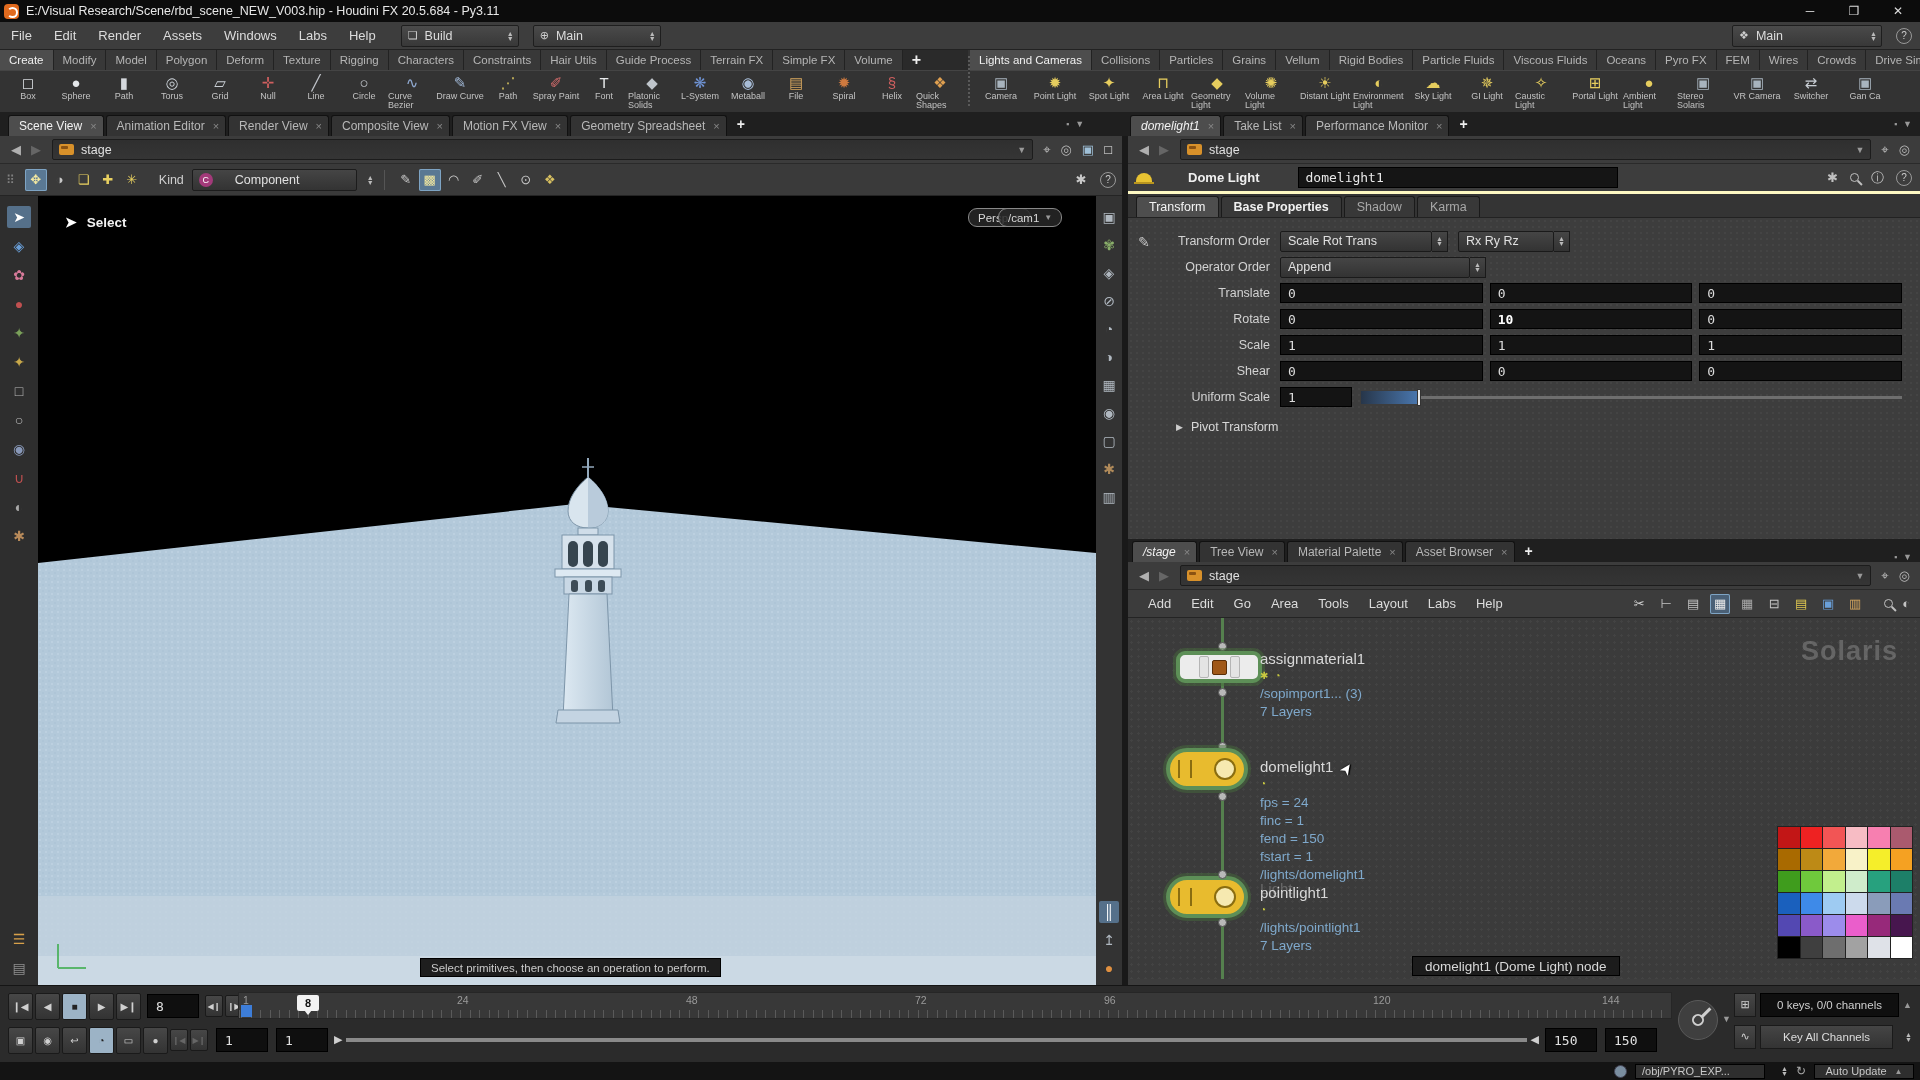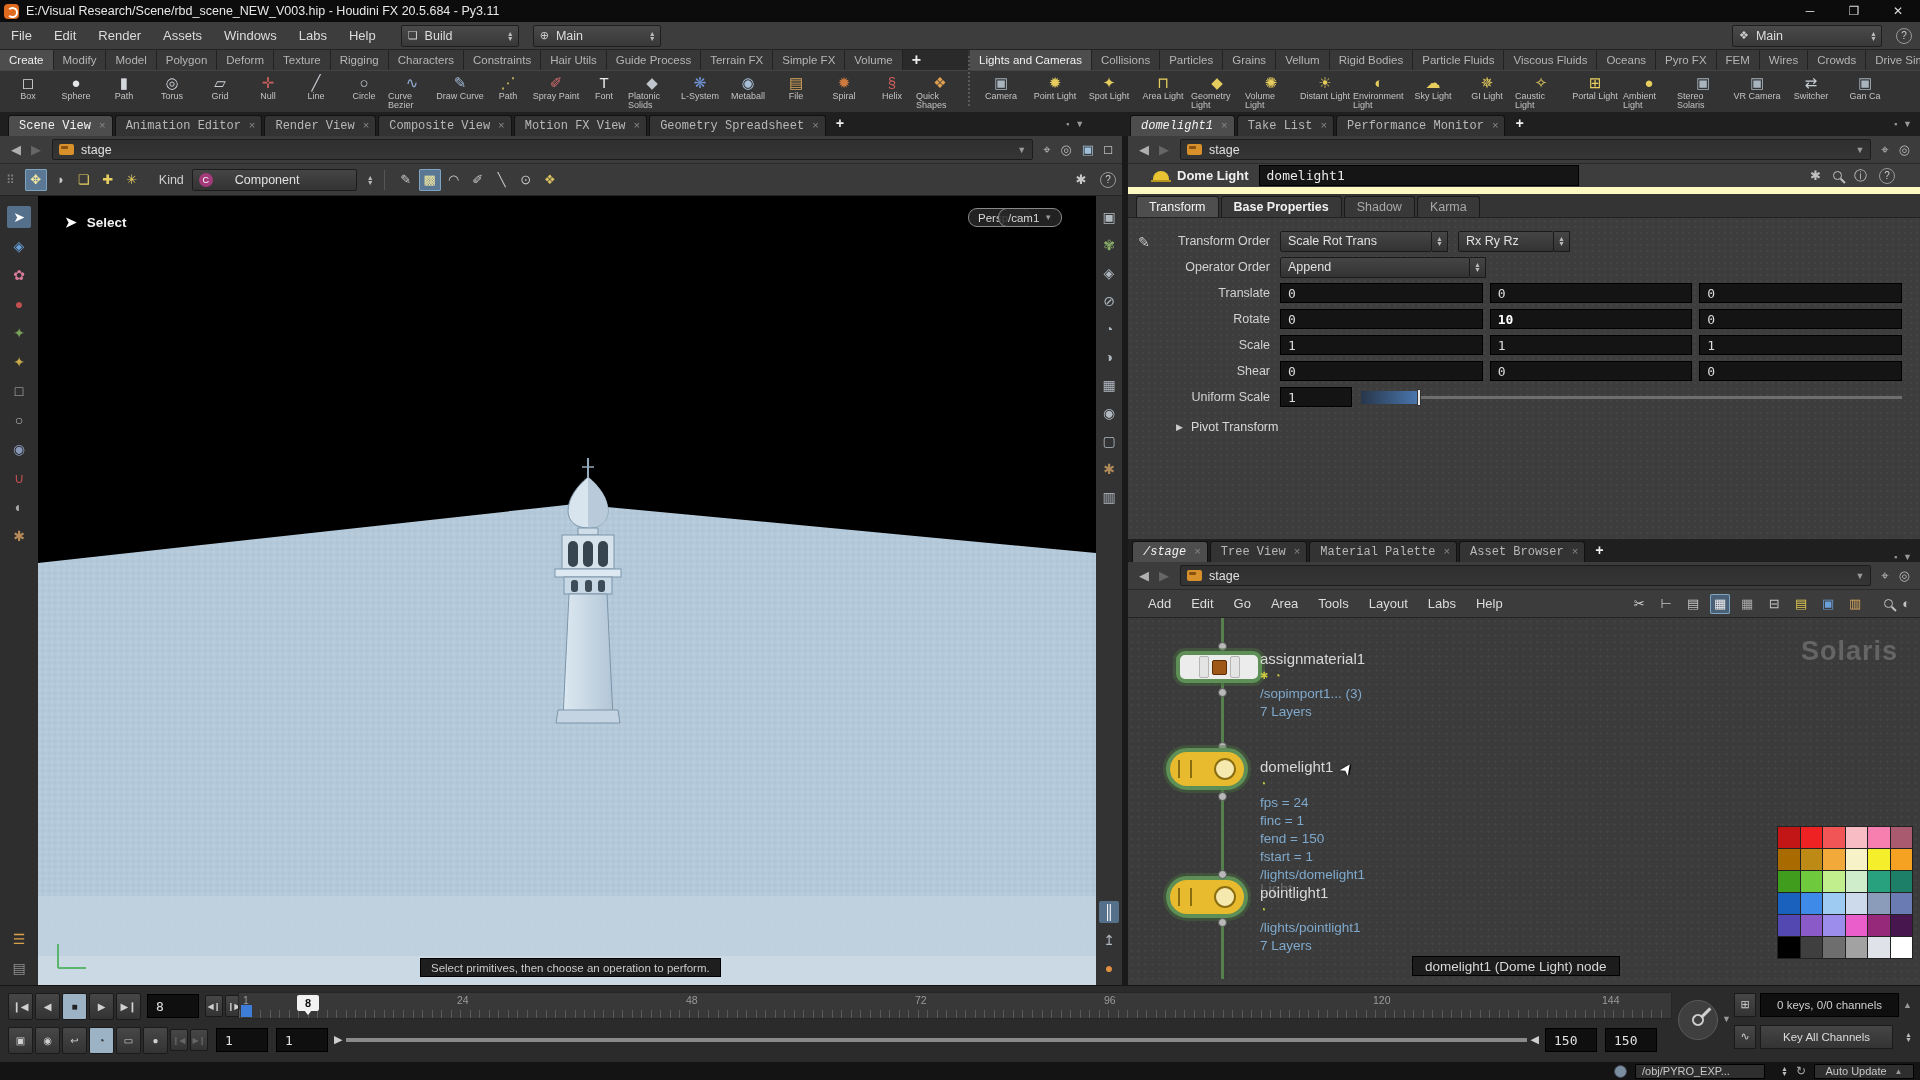--- a/index.html
+++ b/index.html
@@ -35,21 +35,21 @@
   .stab.active { background:#4d4d4d; color:#f0f0f0; }
   .stab-plus { padding:0 9px; color:#eee; font-weight:bold; display:flex; align-items:center; }
   .tools { display:flex; flex:1; padding:1px 4px 0 4px; overflow:hidden; }
   .tool { width:49px; display:flex; flex-direction:column; align-items:center; justify-content:flex-start; padding-top:2px; }
   .tool .tgly { font-size:15px; line-height:17px; }
   .tool .tlab { font-size:9px; line-height:9px; color:#c2c2c2; text-align:left; margin-top:1px; max-width:52px; }
   .gly { color:var(--c,#ccc); }
 
   
   .panetabs { position:absolute; left:0; top:112px; width:1920px; height:24px; background:#1f1f1f; display:flex; }
-  .ptgroup { display:flex; align-items:flex-end; height:100%;font-family:Liberation Mono, monospace; }
+  .ptgroup { display:flex; align-items:flex-end; height:100%; }
   .ptab { display:flex; align-items:center; height:21px; background:#333; border:1px solid #111; border-bottom:none; border-radius:3px 3px 0 0; padding:0 6px 0 10px; margin-right:2px; font-size:12px; color:#b8b8b8; white-space:nowrap; }
   .ptab.active { background:#4d4d4d; color:#f2f2f2; }
   .ptab.italic .ptl { font-style:italic; }
   .ptx { margin-left:8px; color:#888; font-size:11px; }
   .pt-plus { color:#eee; font-weight:bold; font-size:14px; padding:0 8px; align-self:center; }
   .ptctrl { display:flex; align-items:center; color:#999; font-size:9px; gap:6px; padding-right:8px; }
 
   
   .main { position:absolute; left:0; top:136px; width:1920px; height:849px; display:flex; }
   .left-pane { width:1122px; position:relative; background:#3a3a3a; }
@@ -86,21 +86,21 @@
   .sico.active { background:#55708a; color:#fff; }
   .stretch { flex:1; }
   .canvas { position:relative; flex:1; background:#000; overflow:hidden; }
   .vp-mode { position:absolute; left:27px; top:18px; display:flex; align-items:center; color:#f2f2f2; font-size:13.5px; font-weight:bold; text-shadow:0 1px 2px #000; }
   .vp-cursor { color:#fff; margin-right:10px; font-size:14px; }
   .campill { position:absolute; top:12px; height:19px; border:1px solid #888; border-radius:9px; background:rgba(40,40,40,.85); color:#d8d8d8; font-size:11.5px; display:flex; align-items:center; padding:0 9px; gap:5px; }
   .campill .pathdn{ font-size:8px; }
   .hintbar { position:absolute; left:382px; top:762px; height:19px; background:#1e1e1e; border:1px solid #000; color:#c9c9c9; font-size:11.5px; display:flex; align-items:center; padding:0 10px; }
 
   
-  .phead { height:30px; display:flex; align-items:center; background:#3d3d3d; border-bottom:7px solid #fef9c3; padding:0 25px; }
+  .phead { height:30px; display:flex; align-items:center; background:#3d3d3d; border-bottom:3px solid #fef9c3; padding:0 8px;gap:28px; }
   .domeico { width:16px; height:9px; background:#e8c332; border-radius:9px 9px 0 0; margin-right:8px; position:relative; }
   .domeico::after { content:""; position:absolute; left:-2px; bottom:-2px; width:20px; height:2px; background:#b8951f; }
   .ptype { font-size:13px; font-weight:bold; color:#f0f0f0; margin-right:10px; white-space:nowrap; }
   .pname { width:320px; height:21px; background:#151515; border:1px solid #000; color:#e8e8e8; font-family:"DejaVu Sans Mono",monospace; font-size:13px; display:flex; align-items:center; padding:0 7px; }
   .phicons { margin-left:auto; display:flex; align-items:center; gap:12px; color:#c0c0c0; font-size:13px; }
   .mag { position:relative; width:9px; height:9px; border:1.5px solid #c0c0c0; border-radius:50%; display:inline-block; }
   .mag::after { content:""; position:absolute; width:6px; height:1.5px; background:#c0c0c0; right:-5px; bottom:-2px; transform:rotate(45deg); }
   .ptabs { height:24px; display:flex; align-items:flex-end; background:#343434; border-bottom:1px solid #222; padding:0 8px; }
   .ptab2 { height:21px; display:flex; align-items:center; padding:0 12px; font-size:12.5px; color:#a8a8a8; background:#383838; border:1px solid #1a1a1a; border-bottom:none; border-radius:3px 3px 0 0; margin-right:2px; }
   .ptab2.active { background:#4e4e4e; color:#f4f4f4; }

